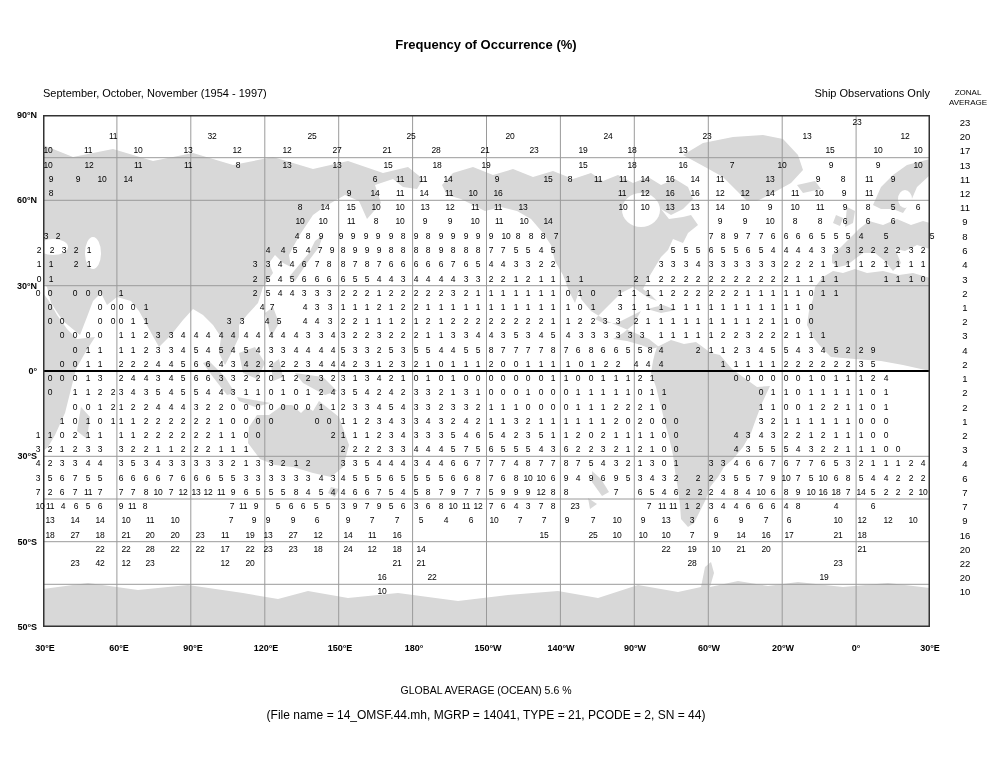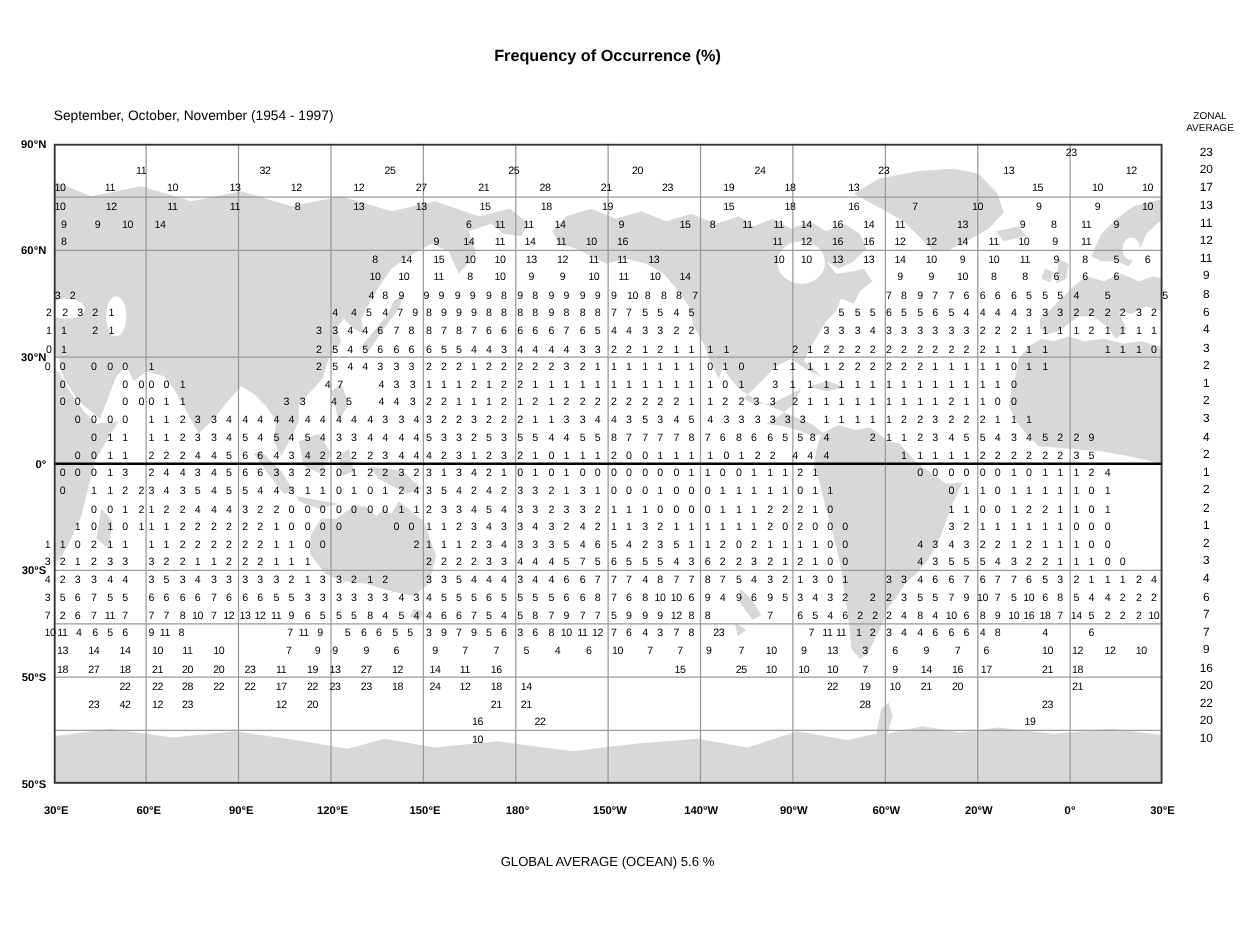--- a/index.html
+++ b/index.html
@@ -27,20 +27,21 @@
   .global{position:absolute;top:684px;left:0;width:972px;text-align:center;font-size:10.5px;}
   .filenote{position:absolute;top:708px;left:0;width:972px;text-align:center;font-size:12px;}
 </style>
 </head>
 <body>
 
 <div class="page">
 
   <div class="subtitle">Frequency of Occurrence (%)</div>
   <div class="period">September, October, November (1954 - 1997)</div>
+  <div class="shipobs">Ship Observations Only</div>
 
   <div class="zonal-hdr">
     <span>ZONAL</span><br>
     <span>AVERAGE</span>
   </div>
 
   <div class="map">
     <svg width="887" height="512" viewBox="0 0 887 512">
       <g fill="#d8d8d8" stroke="none">
         <path d="M0,30 L30,42 L70,34 L110,46 L150,38 L190,50 L230,42 L270,54 L305,46 L340,58 L365,52 L380,64 L374,74 L360,72 L350,64 L332,70 L338,88 L324,104 L316,86 L302,80 L281,92 L270,100 L258,118 L250,132 L246,140 L248,152 L240,148 L232,140 L226,148 L230,158 L220,172 L215,188 L204,200 L196,210 L196,222 L190,235 L182,250 L176,238 L178,222 L170,210 L160,200 L150,194 L140,205 L128,220 L116,232 L106,214 L96,196 L88,186 L74,182 L64,190 L58,178 L50,186 L44,202 L37,220 L20,206 L8,188 L4,172 L0,168 Z"></path>
@@ -1525,14 +1526,15 @@
       <span class="lonlbl" style="left: 488px; top: 643px;">150°W</span>
       <span class="lonlbl" style="left: 561px; top: 643px;">140°W</span>
       <span class="lonlbl" style="left: 635px; top: 643px;">90°W</span>
       <span class="lonlbl" style="left: 709px; top: 643px;">60°W</span>
       <span class="lonlbl" style="left: 783px; top: 643px;">20°W</span>
       <span class="lonlbl" style="left: 856px; top: 643px;">0°</span>
       <span class="lonlbl" style="left: 930px; top: 643px;">30°E</span>
     </div>
 
   <div class="global">GLOBAL AVERAGE (OCEAN)   5.6 %</div>
+  <div class="filenote">(File name = 14_OMSF.44.mh, MGRP = 14041, TYPE = 21, PCODE = 2, SN = 44)</div>
 
 </div>
 
 </body></html>

